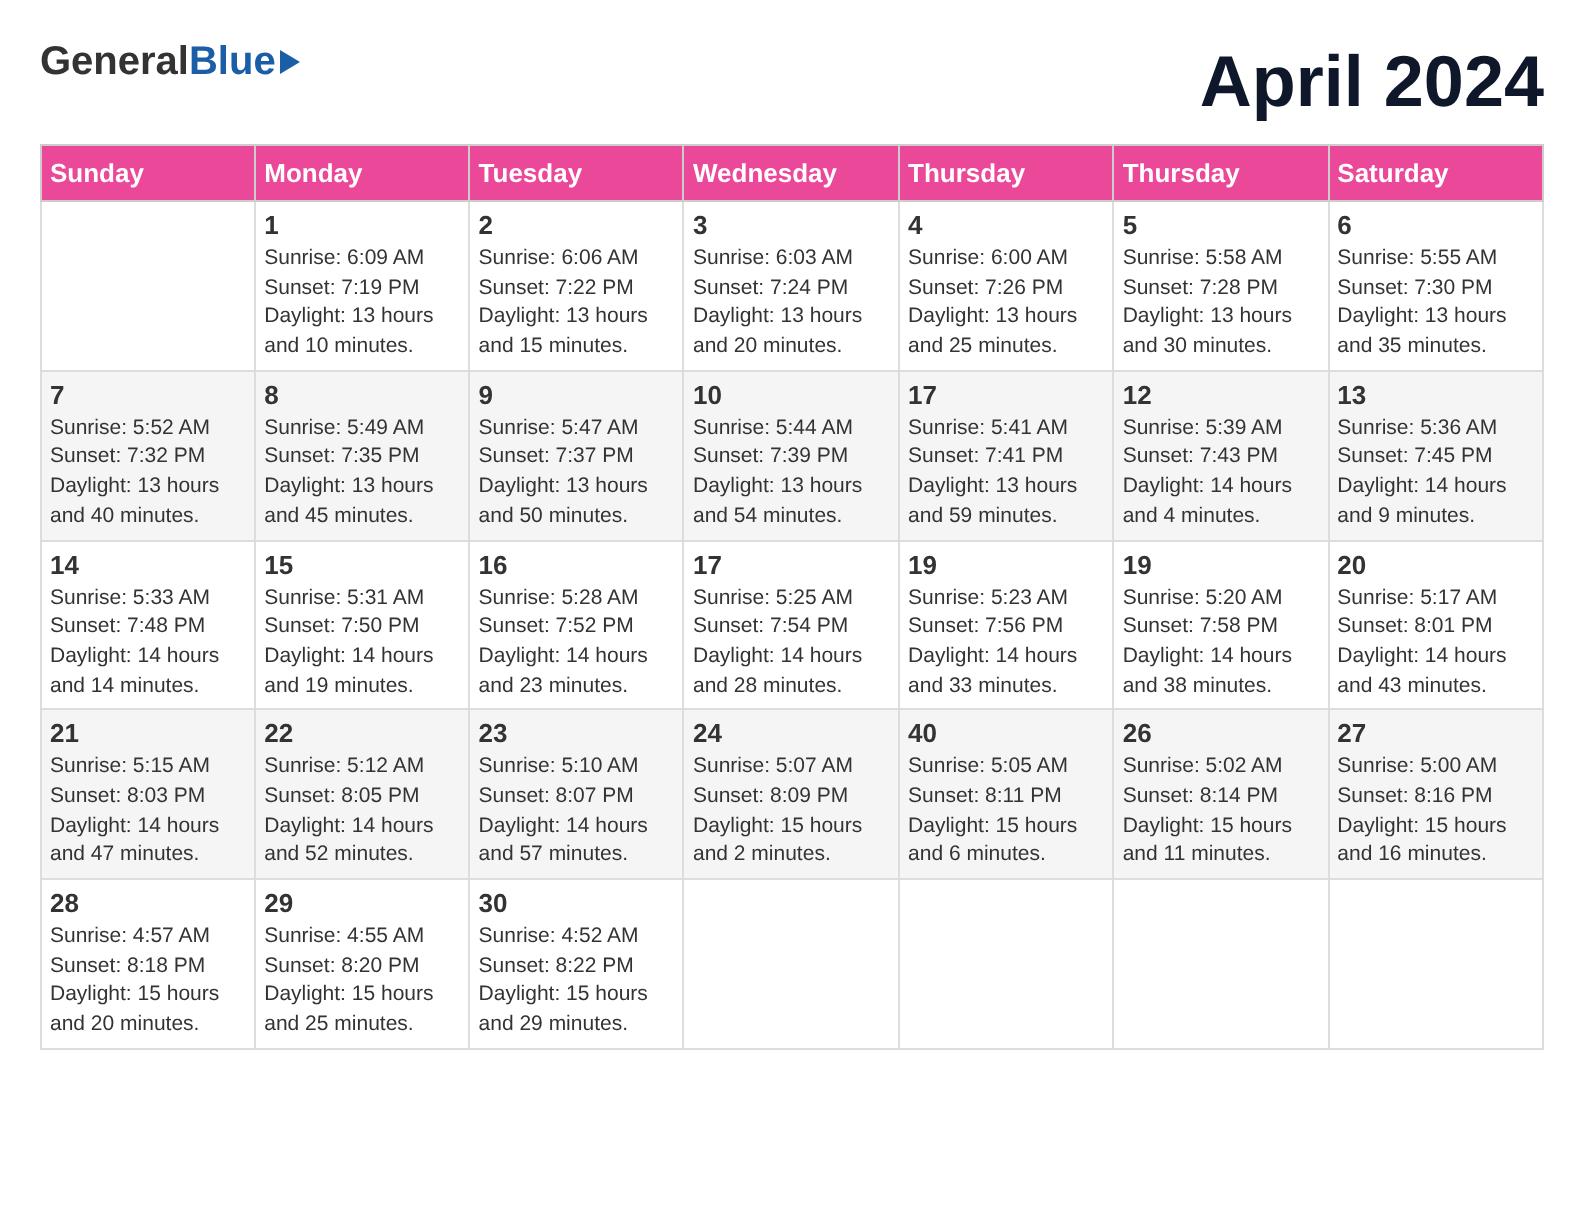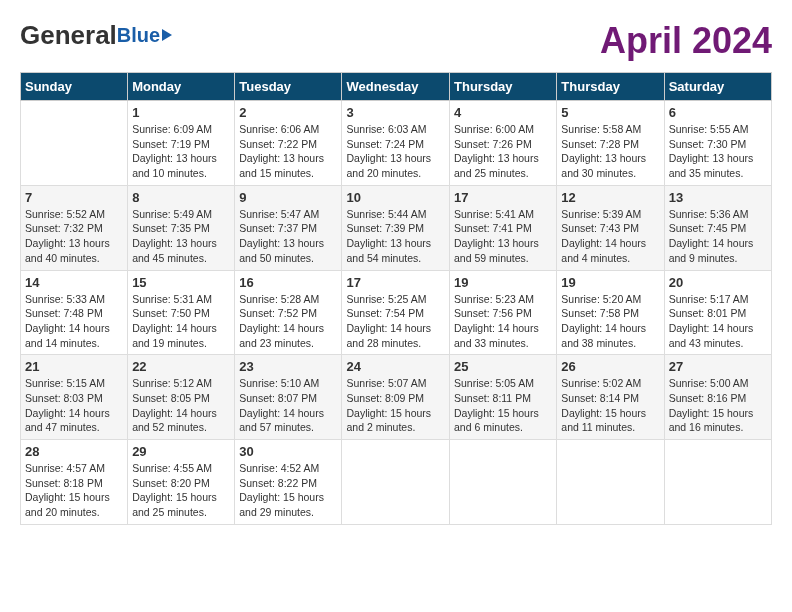--- a/index.html
+++ b/index.html
@@ -19,21 +19,21 @@
     .logo {
       display: flex;
       flex-direction: column;
       align-items: flex-start;
     }
     .logo-text {
       display: flex;
       align-items: center;
     }
     .logo-general {
-      font-size: 26px;
+      font-size: 20px;
       font-weight: bold;
       color: #333;
     }
     .logo-blue {
       font-size: 20px;
       font-weight: bold;
       color: #1a5ea8;
     }
     .logo-arrow {
       width: 0;
@@ -43,33 +43,33 @@
       border-bottom: 6px solid transparent;
       margin-left: 2px;
       margin-top: -2px;
     }
     .title-block {
       text-align: right;
     }
     .month-title {
       font-size: 36px;
       font-weight: bold;
-      color: #701a75;
+      color: #0f172a;
     }
     .location-title {
       font-size: 18px;
       color: #333;
     }
     .calendar {
       width: 100%;
       border-collapse: collapse;
       font-size: 11px;
     }
     .calendar th {
-      background-color: #0c4a6e;
+      background-color: #ec4899;
       color: white;
       padding: 6px 4px;
       text-align: left;
       font-size: 13px;
       font-weight: bold;
       border: 1px solid #ccc;
     }
     .calendar td {
       vertical-align: top;
       padding: 4px;
@@ -225,21 +225,21 @@
         </td>
         <td>
           <div class="day-num">23</div>
           <div class="day-info">Sunrise: 5:10 AM<br>Sunset: 8:07 PM<br>Daylight: 14 hours and 57 minutes.</div>
         </td>
         <td>
           <div class="day-num">24</div>
           <div class="day-info">Sunrise: 5:07 AM<br>Sunset: 8:09 PM<br>Daylight: 15 hours and 2 minutes.</div>
         </td>
         <td>
-          <div class="day-num">25</div>
+          <div class="day-num">40</div>
           <div class="day-info">Sunrise: 5:05 AM<br>Sunset: 8:11 PM<br>Daylight: 15 hours and 6 minutes.</div>
         </td>
         <td>
           <div class="day-num">26</div>
           <div class="day-info">Sunrise: 5:02 AM<br>Sunset: 8:14 PM<br>Daylight: 15 hours and 11 minutes.</div>
         </td>
         <td>
           <div class="day-num">27</div>
           <div class="day-info">Sunrise: 5:00 AM<br>Sunset: 8:16 PM<br>Daylight: 15 hours and 16 minutes.</div>
         </td>

